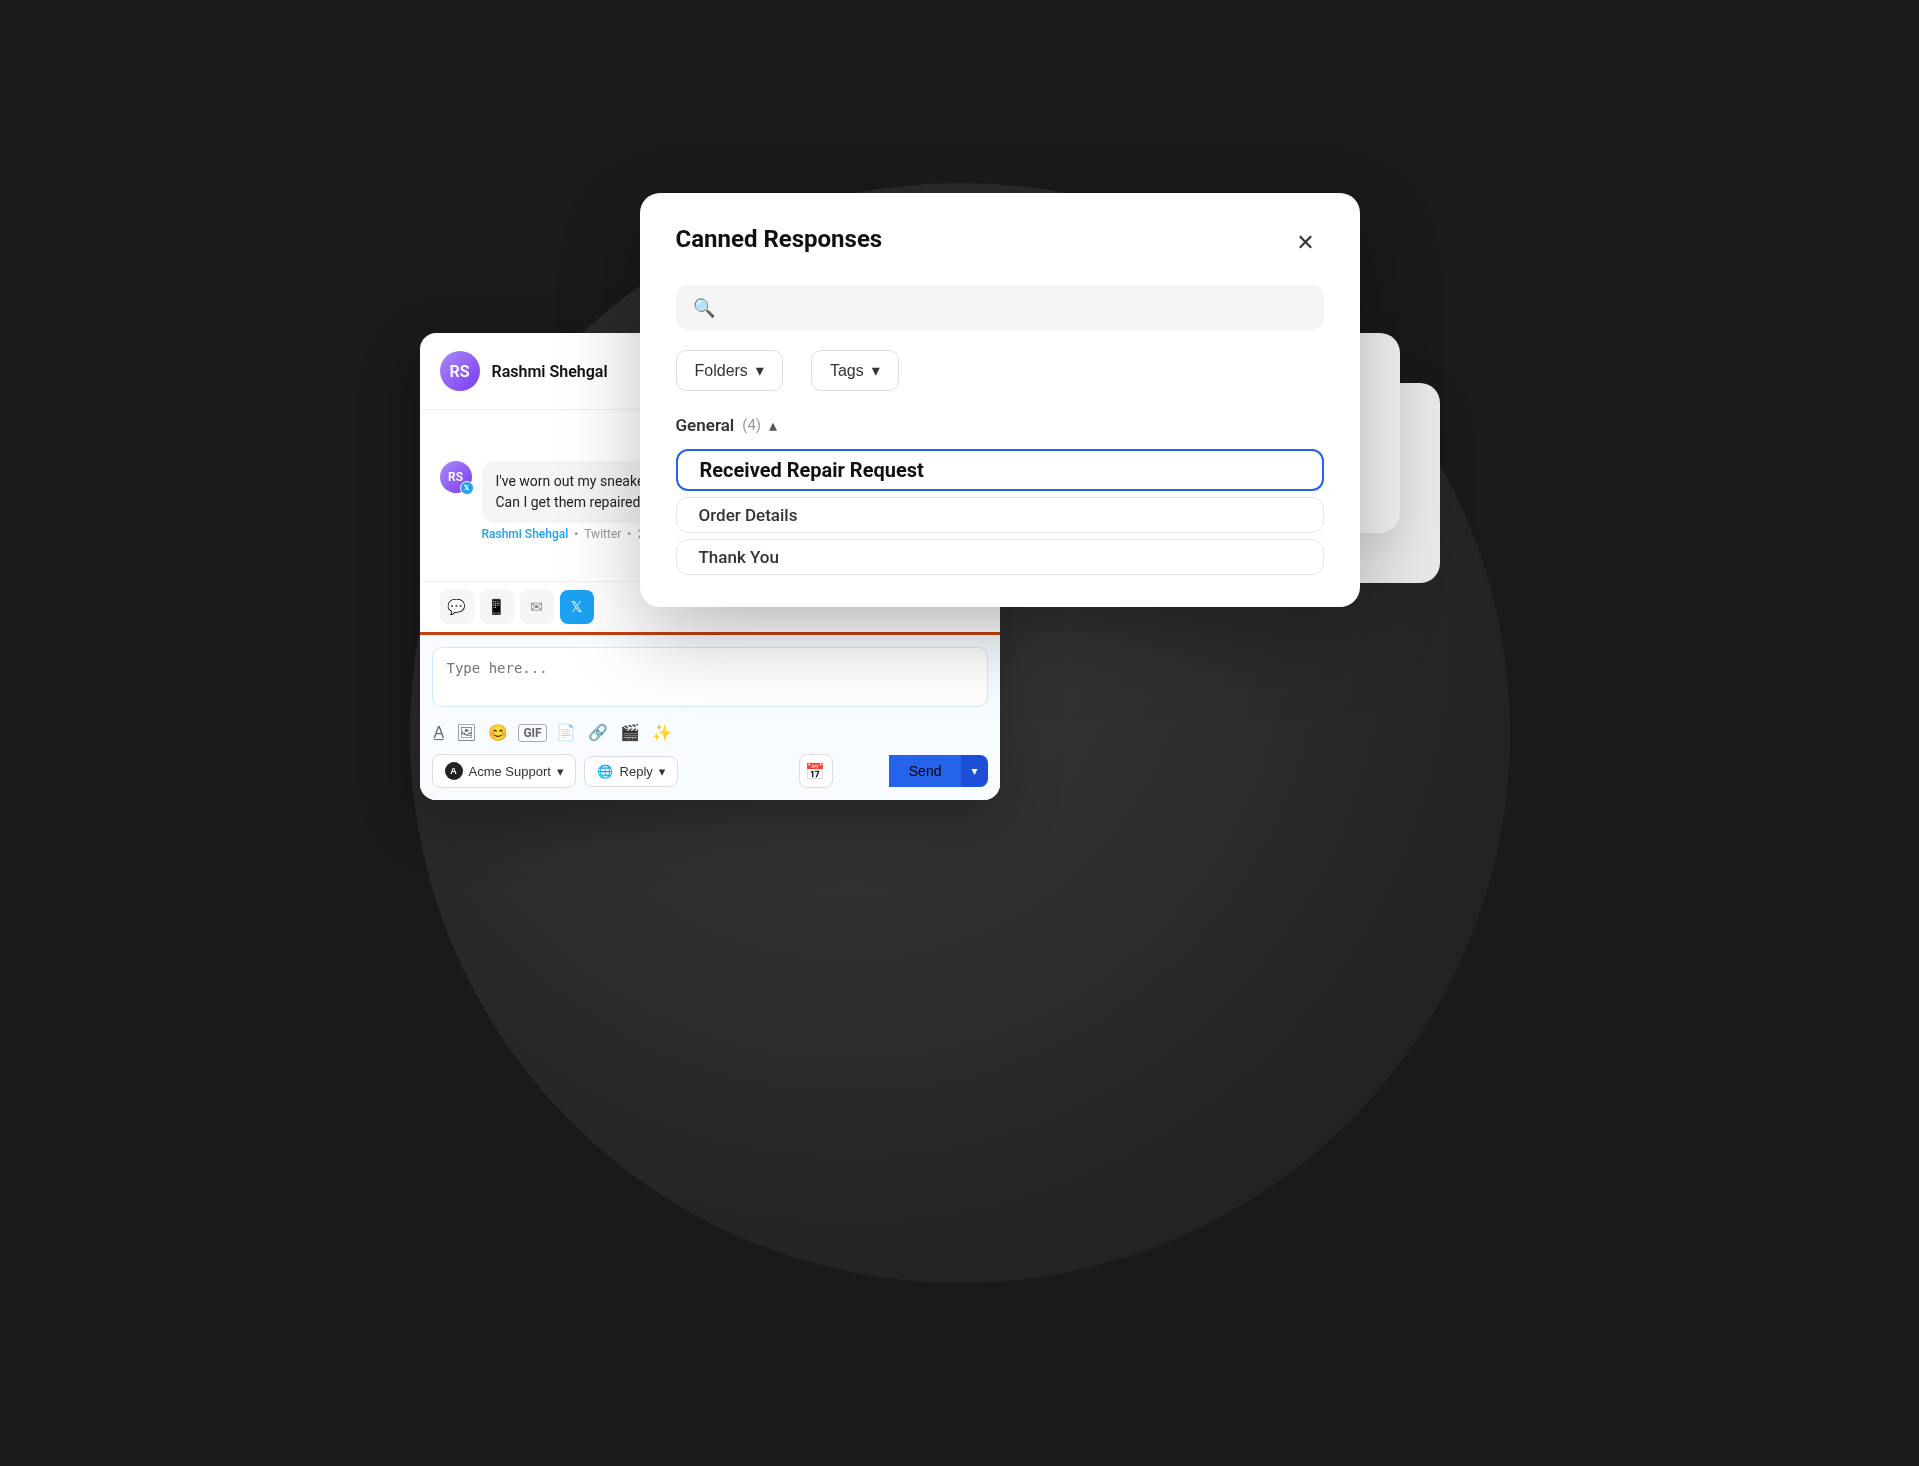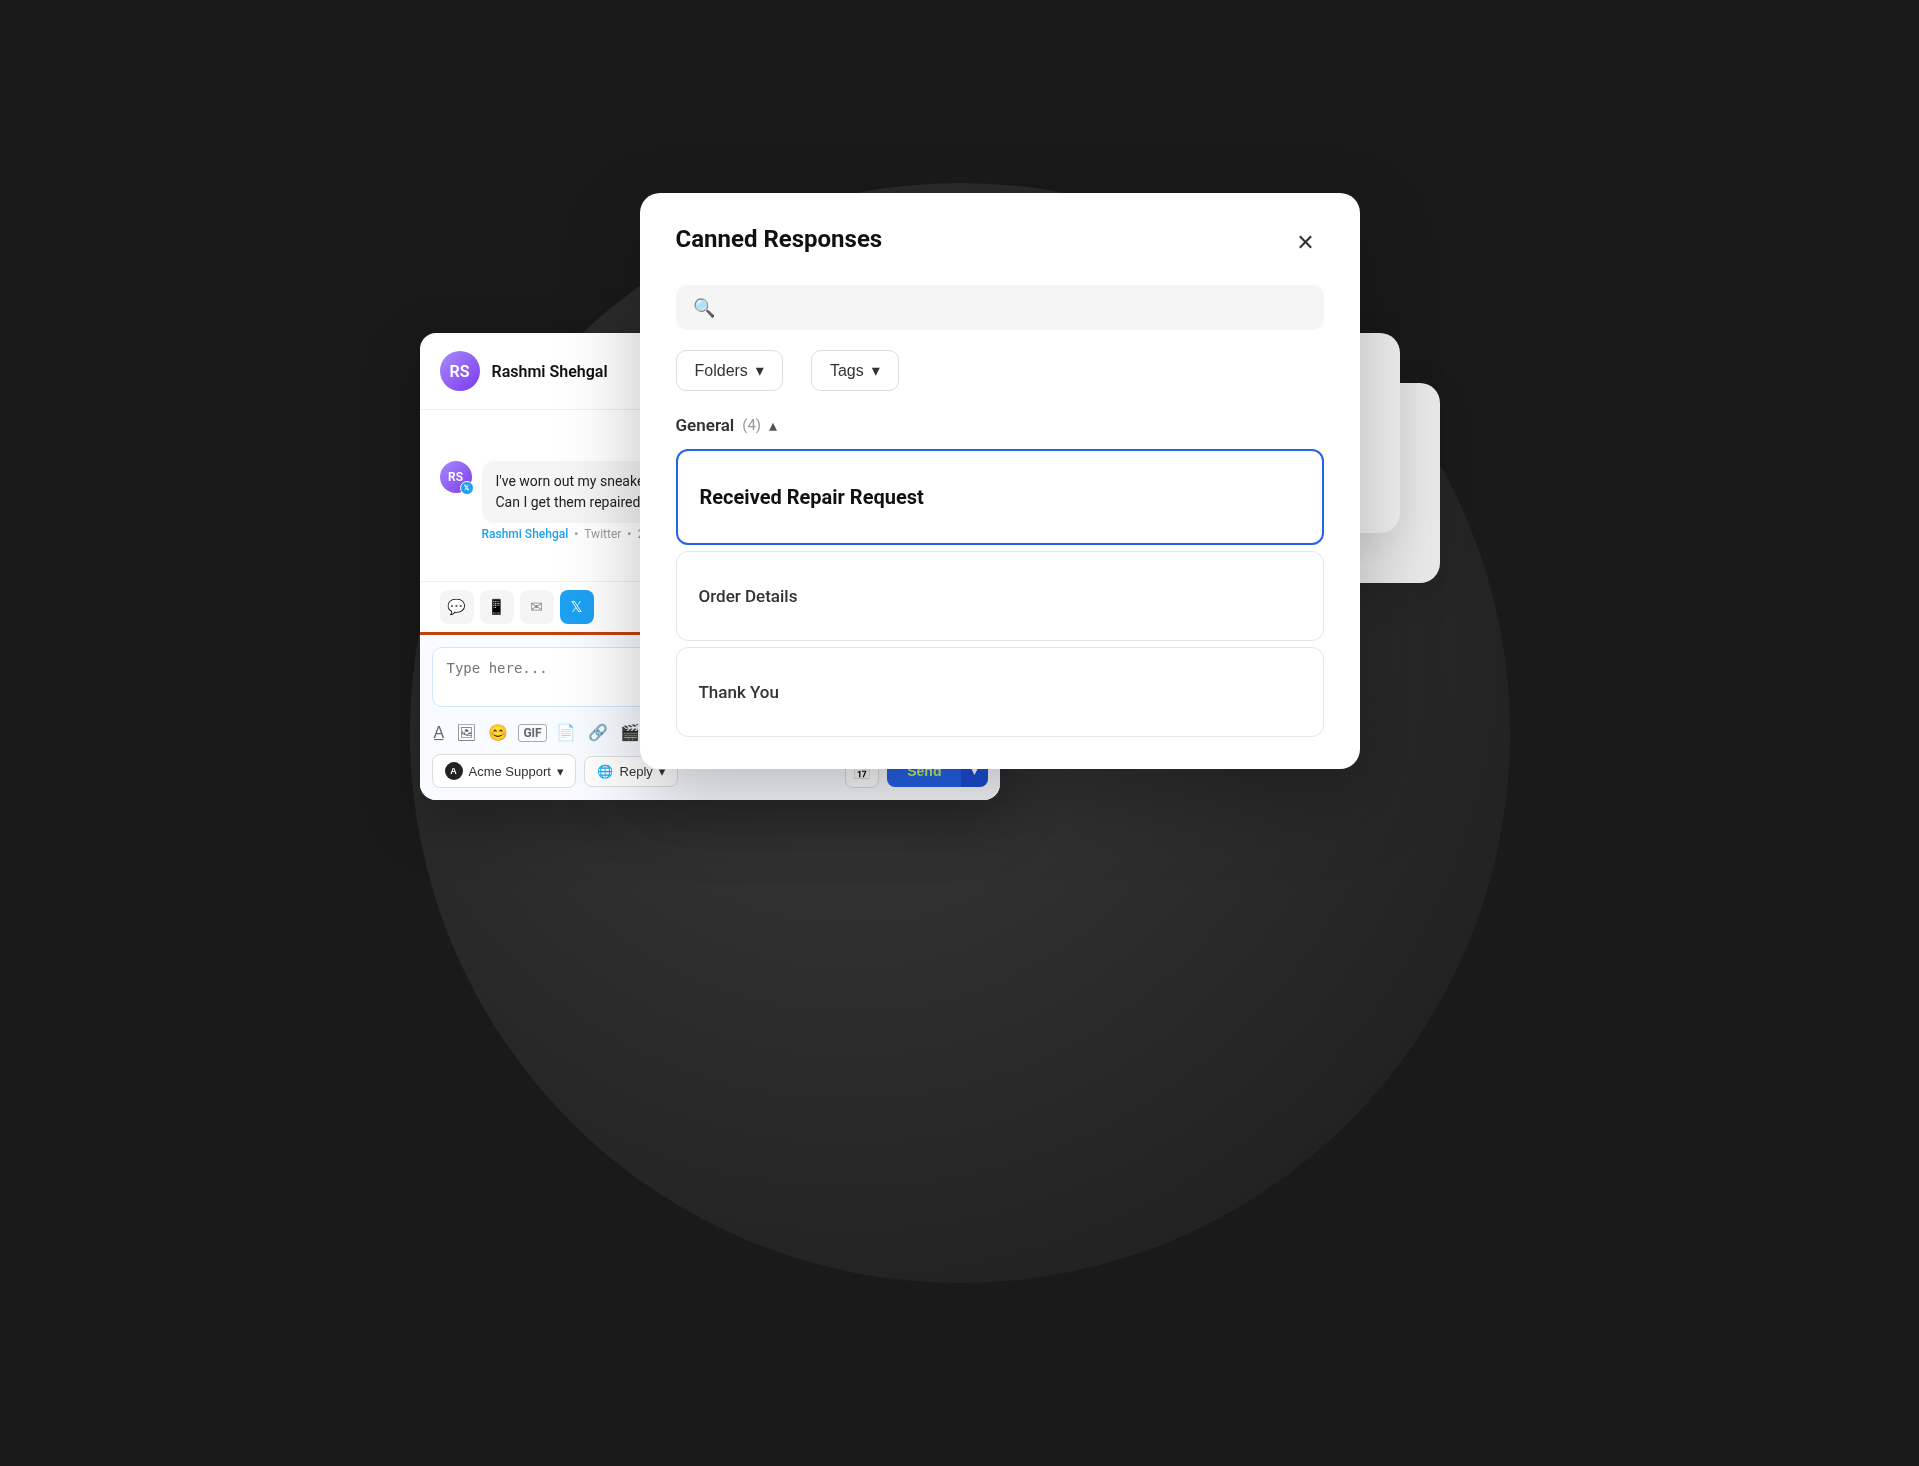--- a/index.html
+++ b/index.html
@@ -306,26 +306,27 @@
     }
 
     .send-group {
       display: flex;
       border-radius: 8px;
       overflow: hidden;
     }
 
     .send-main {
       background: #2563eb;
-      color: #bef264;
+      color: #000000;
       border: none;
       padding: 8px 20px;
       font-size: 14px;
-      font-weight: 700;
-      cursor: pointer;
+      font-weight: 400;
+      cursor: pointer;
+      margin-left: 48px;
     }
 
     .send-dropdown {
       background: #1d4ed8;
       color: white;
       border: none;
       padding: 8px 10px;
       cursor: pointer;
       font-size: 12px;
     }
@@ -438,21 +439,21 @@
 
     .response-list {
       display: flex;
       flex-direction: column;
       gap: 6px;
     }
 
     .response-item {
       border: 1.5px solid #e5e5e5;
       border-radius: 12px;
-      padding: 34px 22px;
+      padding: 7px 22px;
       font-size: 17px;
       font-weight: 500;
       color: #333;
       cursor: pointer;
       background: white;
       transition: background 0.15s;
     }
 
     .response-item.selected {
       border: 2.5px solid #2563eb;

